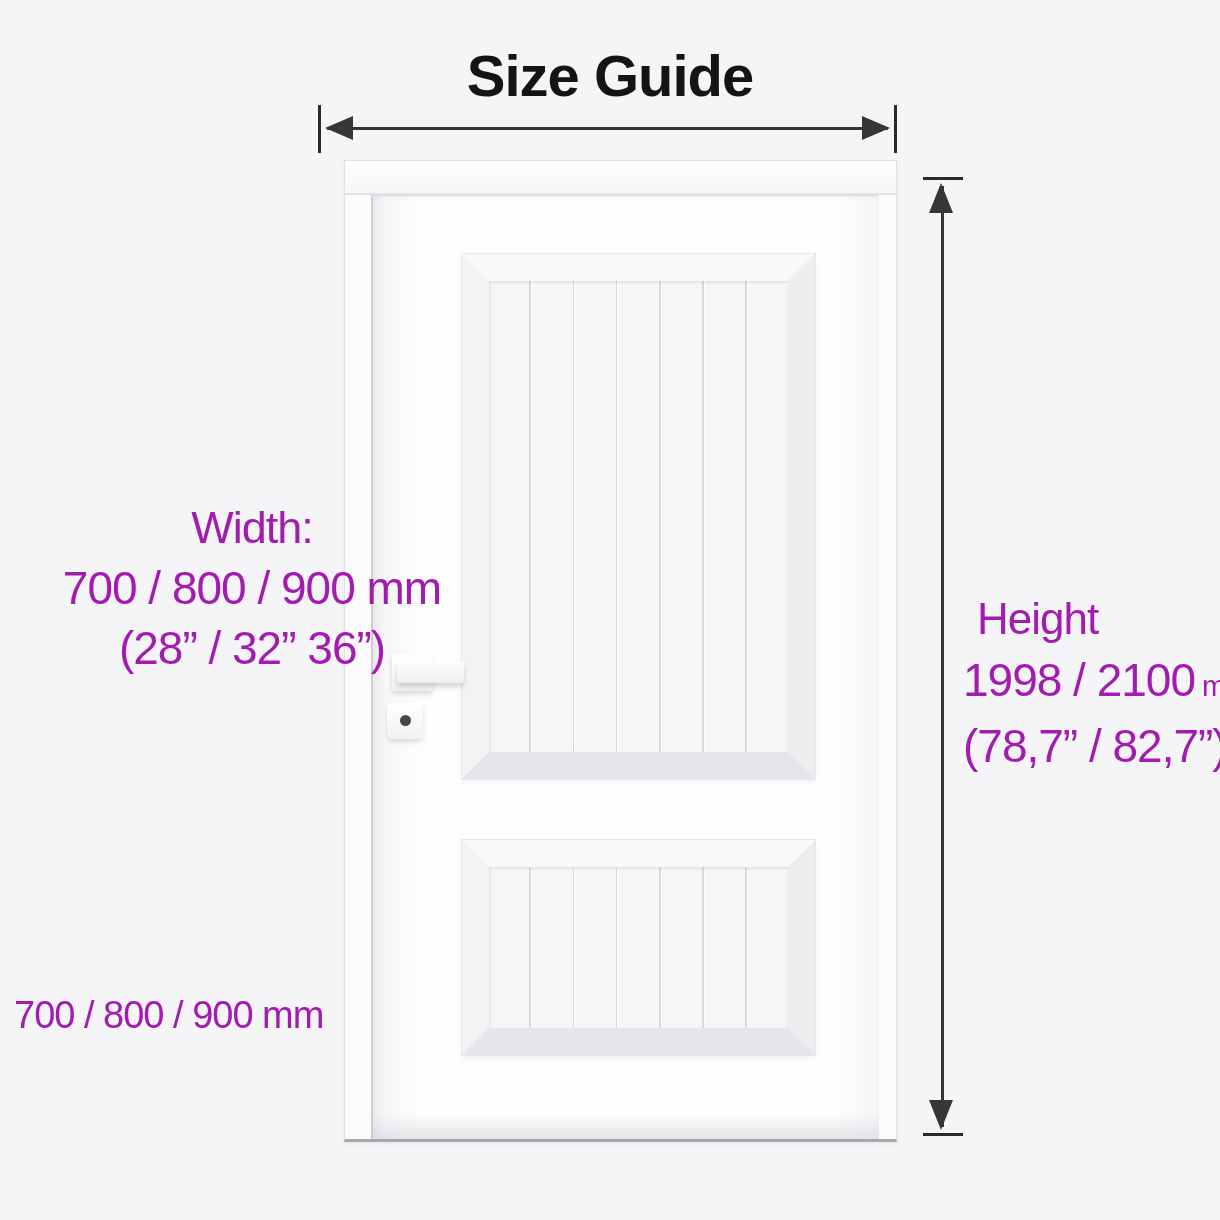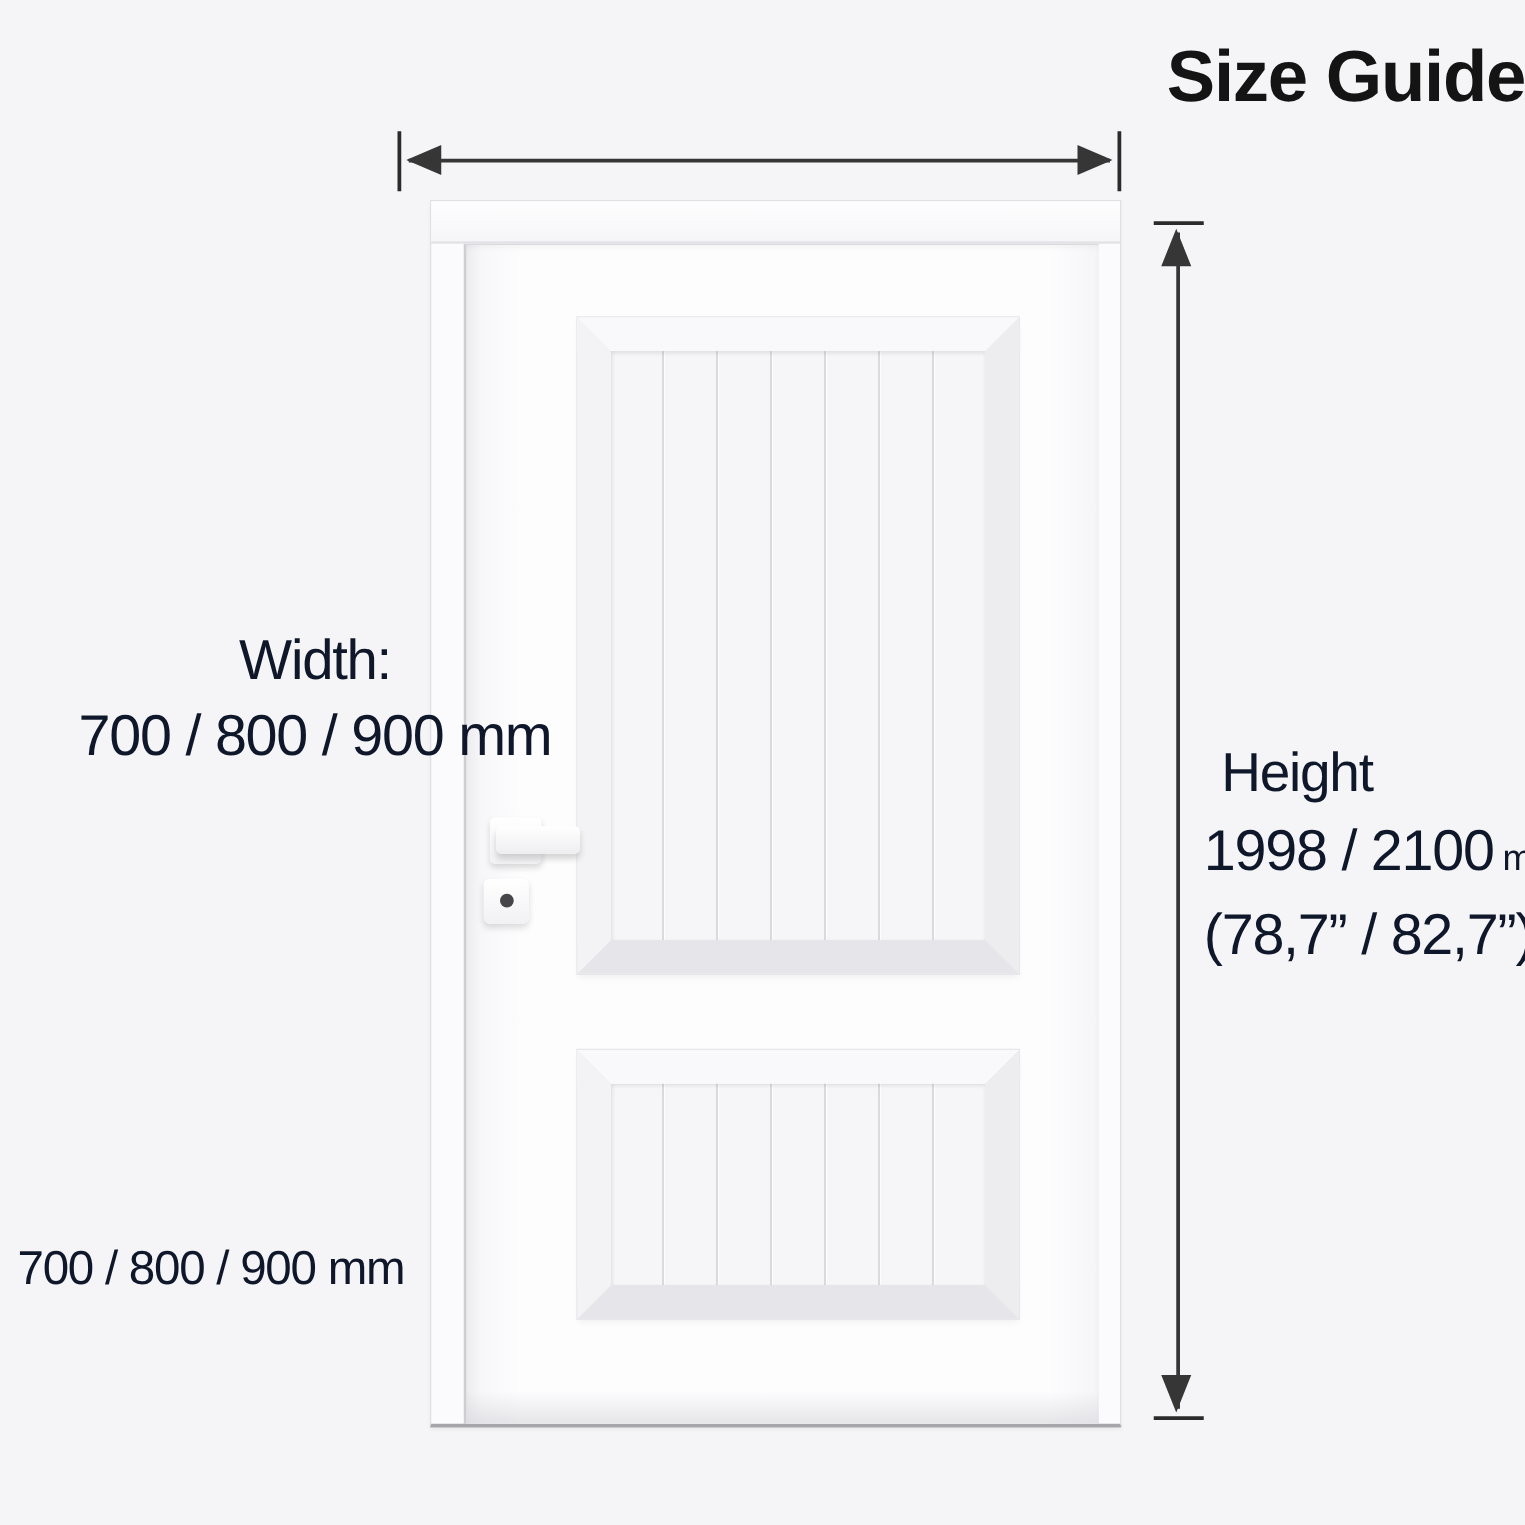--- a/index.html
+++ b/index.html
@@ -7,22 +7,22 @@
   body {
     font-family: "Liberation Sans", sans-serif;
     background: #f5f5f7;
     color: #1c1c1c;
     overflow: hidden;
   }
   .canvas { position: relative; width: 1220px; height: 1220px; background: #f5f5f7; }
 
   
   .title {
-    position: absolute; left: 0; top: 28px; width: 100%;
-    text-align: right;
+    position: absolute; left: 0; top: 42px; width: 100%;
+    text-align: center;
     font-size: 58px; font-weight: 700; letter-spacing: -1px; color: #141414;
   }
 
   
   .h-arrow { position: absolute; left: 318px; top: 105px; width: 579px; height: 48px; }
   .h-tick { position: absolute; top: 0; width: 3px; height: 48px; background: #2b2b2b; }
   .h-tick.left { left: 0; } .h-tick.right { right: 0; }
   .h-line { position: absolute; left: 9px; right: 9px; top: 22px; height: 3px; background: #363636; }
   .h-head { position: absolute; top: 11px; width: 0; height: 0;
             border-top: 12px solid transparent; border-bottom: 12px solid transparent; }
@@ -98,21 +98,21 @@
     background: linear-gradient(to bottom, #ffffff, #f1f1f4);
     border-radius: 5px;
     box-shadow: 0 3px 5px rgba(0,0,0,0.13);
   }
   .keyhole-dot {
     position: absolute; left: 13px; top: 12px; width: 11px; height: 11px;
     border-radius: 50%; background: #46464a;
   }
 
   
-  .dim-text { position: absolute; z-index: 5; color: #0f172a; letter-spacing: -1px; }
+  .dim-text { position: absolute; z-index: 5; color: #a21caf; letter-spacing: -1px; }
   .width-block { left: 28px; top: 498px; width: 448px; text-align: center; }
   .width-block .heading  { font-size: 45px; line-height: 60px; }
   .width-block .line     { font-size: 46px; line-height: 60px; white-space: nowrap; }
 
   .height-block { left: 963px; top: 588px; text-align: left; }
   .height-block .heading { font-size: 44px; line-height: 62px; padding-left: 14px; }
   .height-block .line    { font-size: 46px; line-height: 60px; white-space: nowrap; }
   .height-block .unit    { font-size: 29px; margin-left: 7px; letter-spacing: 0; }
 
   .available-block { left: 14px; top: 988px; width: 300px; text-align: center; }
@@ -157,20 +157,21 @@
 
   <div class="handle-backplate"></div>
   <div class="handle-lever"></div>
   <div class="keyhole-plate">
     <div class="keyhole-dot"></div>
   </div>
 
   <div class="dim-text width-block">
     <div class="heading">Width:</div>
     <div class="line">700 / 800 / 900 mm</div>
+    <div class="line">(28” / 32” 36”)</div>
   </div>
 
   <div class="dim-text height-block">
     <div class="heading">Height</div>
     <div class="line"><span>1998 / 2100</span><span class="unit">mn</span></div>
     <div class="line">(78,7” / 82,7”)</div>
   </div>
 
   <div class="dim-text available-block">
     <div class="line">700 / 800 / 900 mm</div>

